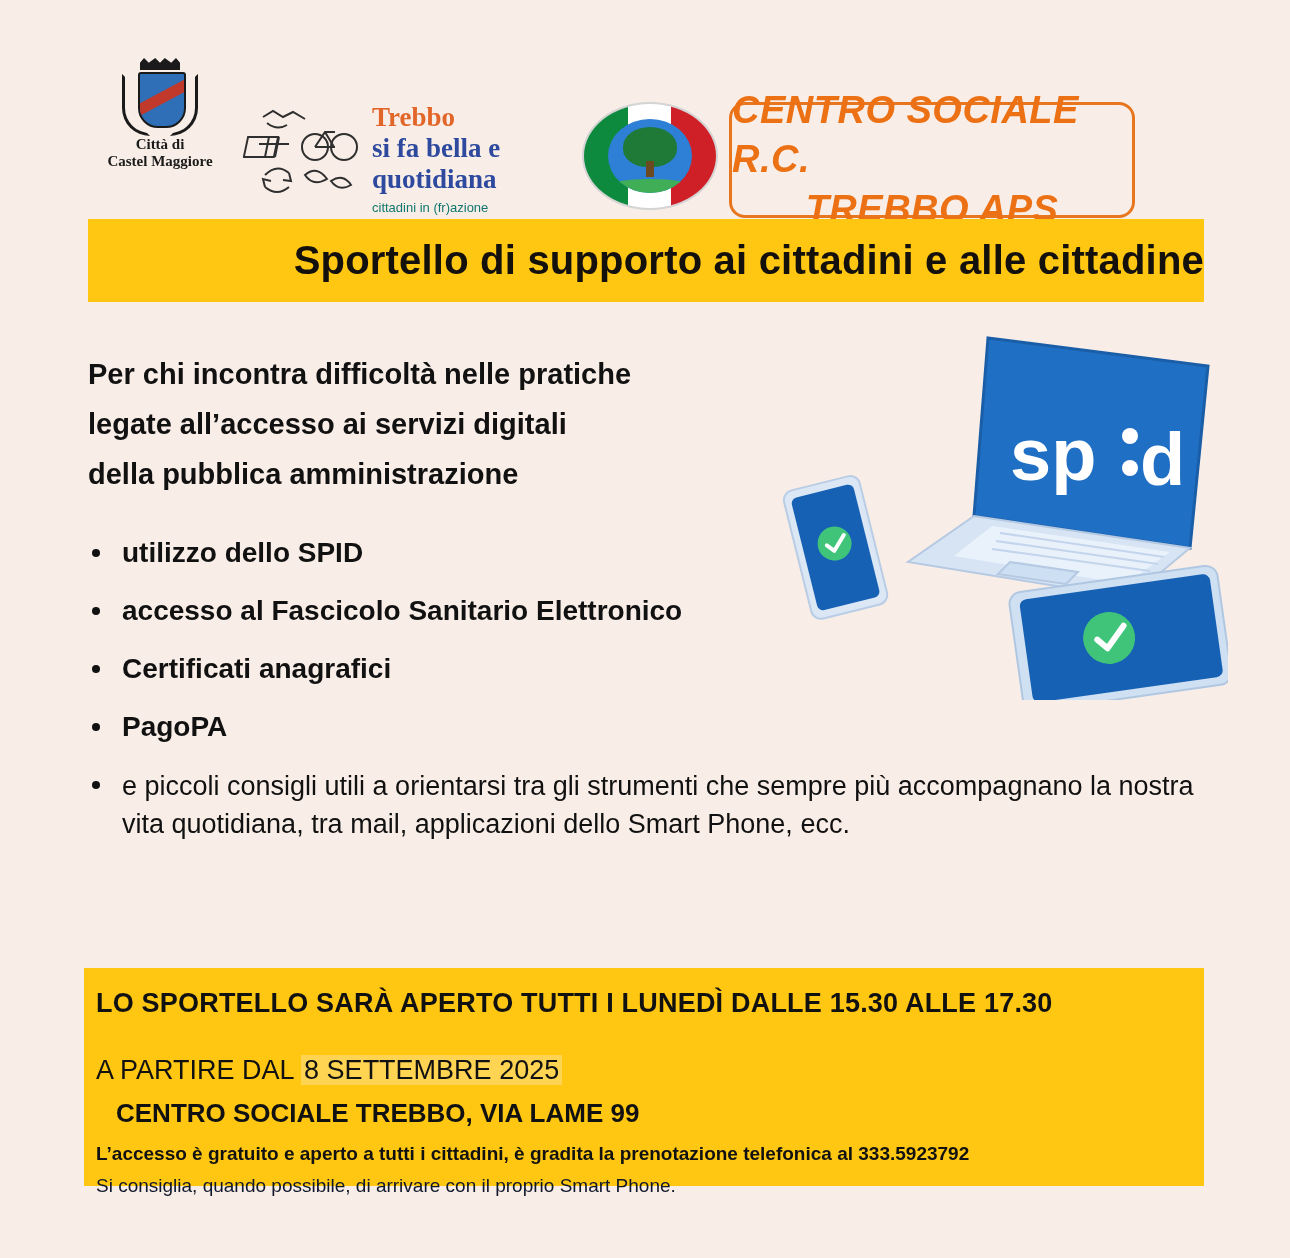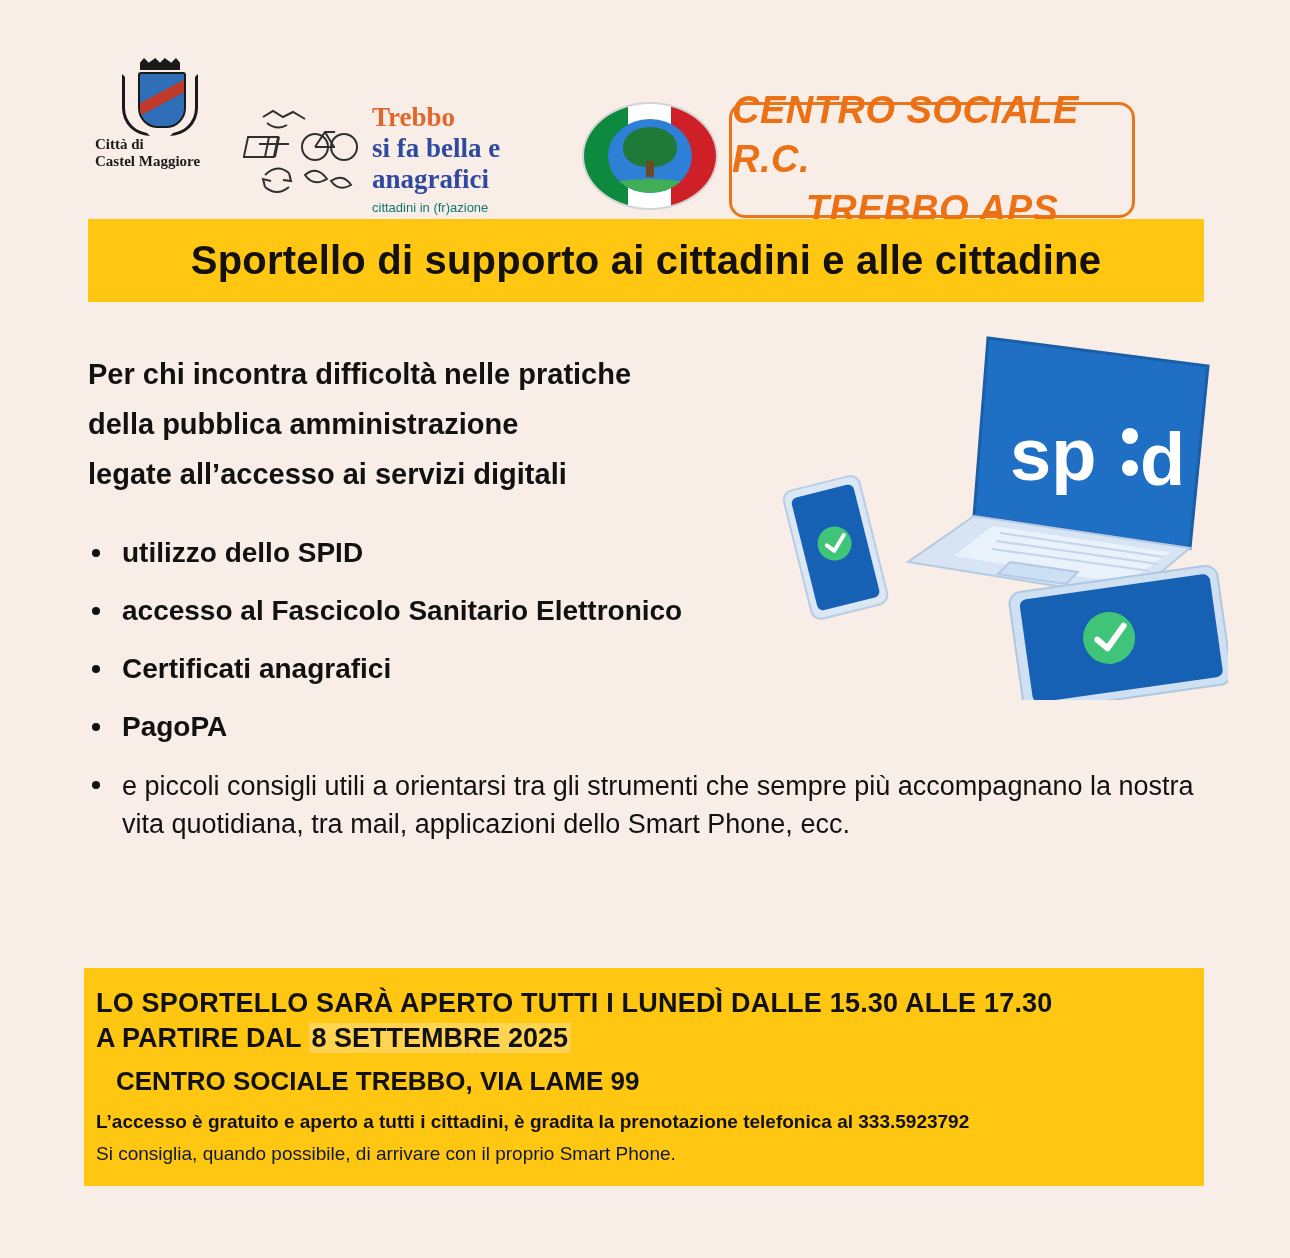--- a/index.html
+++ b/index.html
@@ -29,20 +29,21 @@
     width: 1290px;
     height: 165px;
   }
 
   
   .crest {
     position: absolute;
     left: 95px;
     top: 18px;
     width: 130px;
+    text-align: center;
   }
   .crest-shield {
     position: relative;
     width: 56px;
     height: 72px;
     margin: 0 auto;
   }
   .crest-crown {
     position: absolute;
     left: 8px;
@@ -215,21 +216,21 @@
   
   .title-banner {
     position: absolute;
     left: 88px;
     top: 219px;
     width: 1116px;
     height: 83px;
     background: #ffc711;
     display: flex;
     align-items: center;
-    justify-content: center;
+    justify-content: flex-end;
   }
   .title-banner .t {
     font-size: 40px;
     font-weight: bold;
     color: #14100c;
     letter-spacing: 0.2px;
   }
 
   
   .intro {
@@ -301,23 +302,24 @@
   }
   .fl1 {
     font-size: 27px;
     font-weight: bold;
     color: #111;
     letter-spacing: 0.2px;
     line-height: 1.28;
   }
   .fl2 {
     font-size: 27px;
-    font-weight: bold;
+    font-weight: normal;
     color: #111;
     line-height: 1.28;
+    margin-top: 32px;
   }
   .fl2 .date-hl {
     background: #ffd452;
     padding: 0 3px;
   }
   .fl3 {
     margin-top: 10px;
     font-size: 26px;
     font-weight: bold;
     color: #111;
@@ -378,21 +380,21 @@
 
           <path d="M62 80 q12 -10 22 4 q-14 8 -22 -4z"></path>
           <path d="M88 86 q12 -8 20 4 q-12 7 -20 -4z"></path>
         </g>
       </svg>
     </div>
 
     <div class="trebbo-text">
       <div class="l1">Trebbo</div>
       <div class="l2">si fa bella e</div>
-      <div class="l3">anagrafici</div>
+      <div class="l3">quotidiana</div>
       <div class="sub">cittadini in (fr)azione</div>
     </div>
 
     <div class="ance">
       <div class="ance-round">
         <div class="ance-inner">
           <div class="ance-tree"></div>
           <div class="ance-trunk"></div>
           <div class="ance-ground"></div>
         </div>
@@ -405,22 +407,22 @@
       <div class="cs2">TREBBO APS</div>
     </div>
   </div>
 
   <div class="title-banner">
     <div class="t">Sportello di supporto ai cittadini e alle cittadine</div>
   </div>
 
   <div class="intro">
     <div>Per chi incontra difficoltà nelle pratiche</div>
+    <div>legate all’accesso ai servizi digitali</div>
     <div>della pubblica amministrazione</div>
-    <div>legate all’accesso ai servizi digitali</div>
   </div>
 
   <div class="devices">
     <svg width="450" height="370" viewBox="0 0 450 370">
 
       <g transform="rotate(-14 60 190)">
         <rect x="12" y="150" width="78" height="132" rx="10" fill="#dbe7f5" stroke="#b9cde6" stroke-width="2"></rect>
         <rect x="19" y="158" width="64" height="116" rx="6" fill="#1761b5"></rect>
         <circle cx="51" cy="212" r="17" fill="#3fc47a"></circle>
         <path d="M43 212 l6 7 l13 -13" stroke="#ffffff" stroke-width="4" fill="none" stroke-linecap="round" stroke-linejoin="round"></path>

